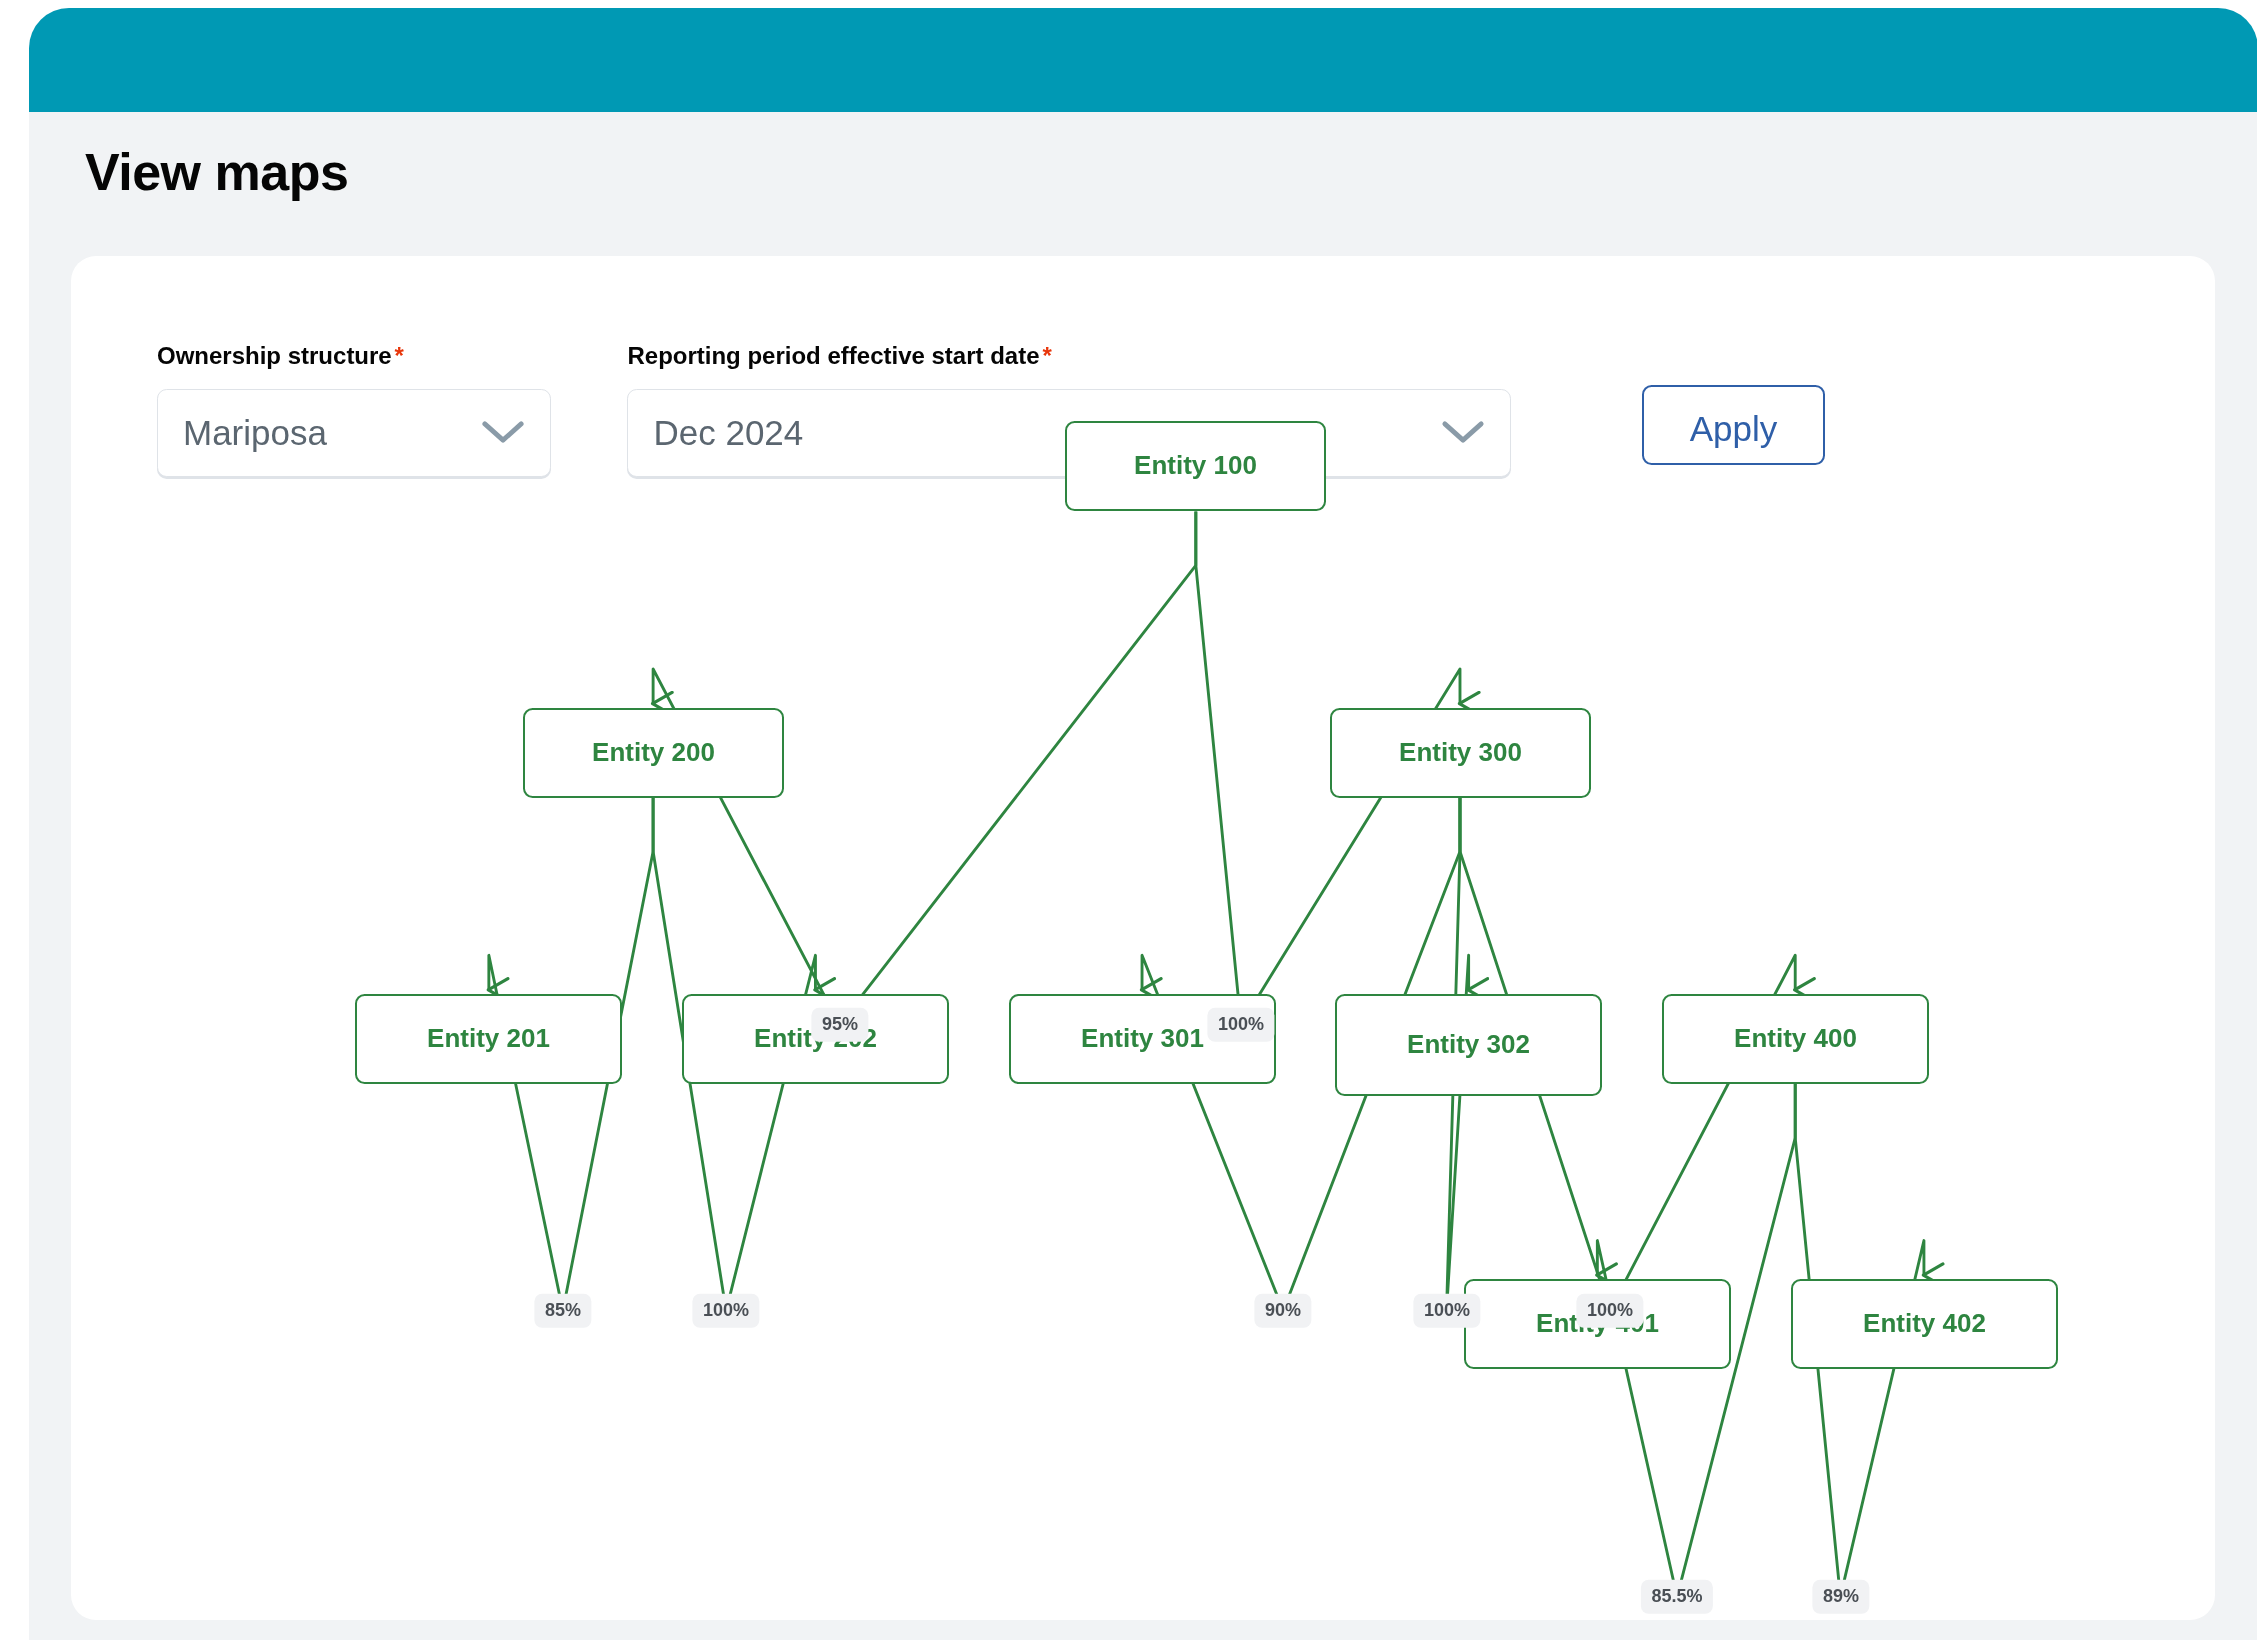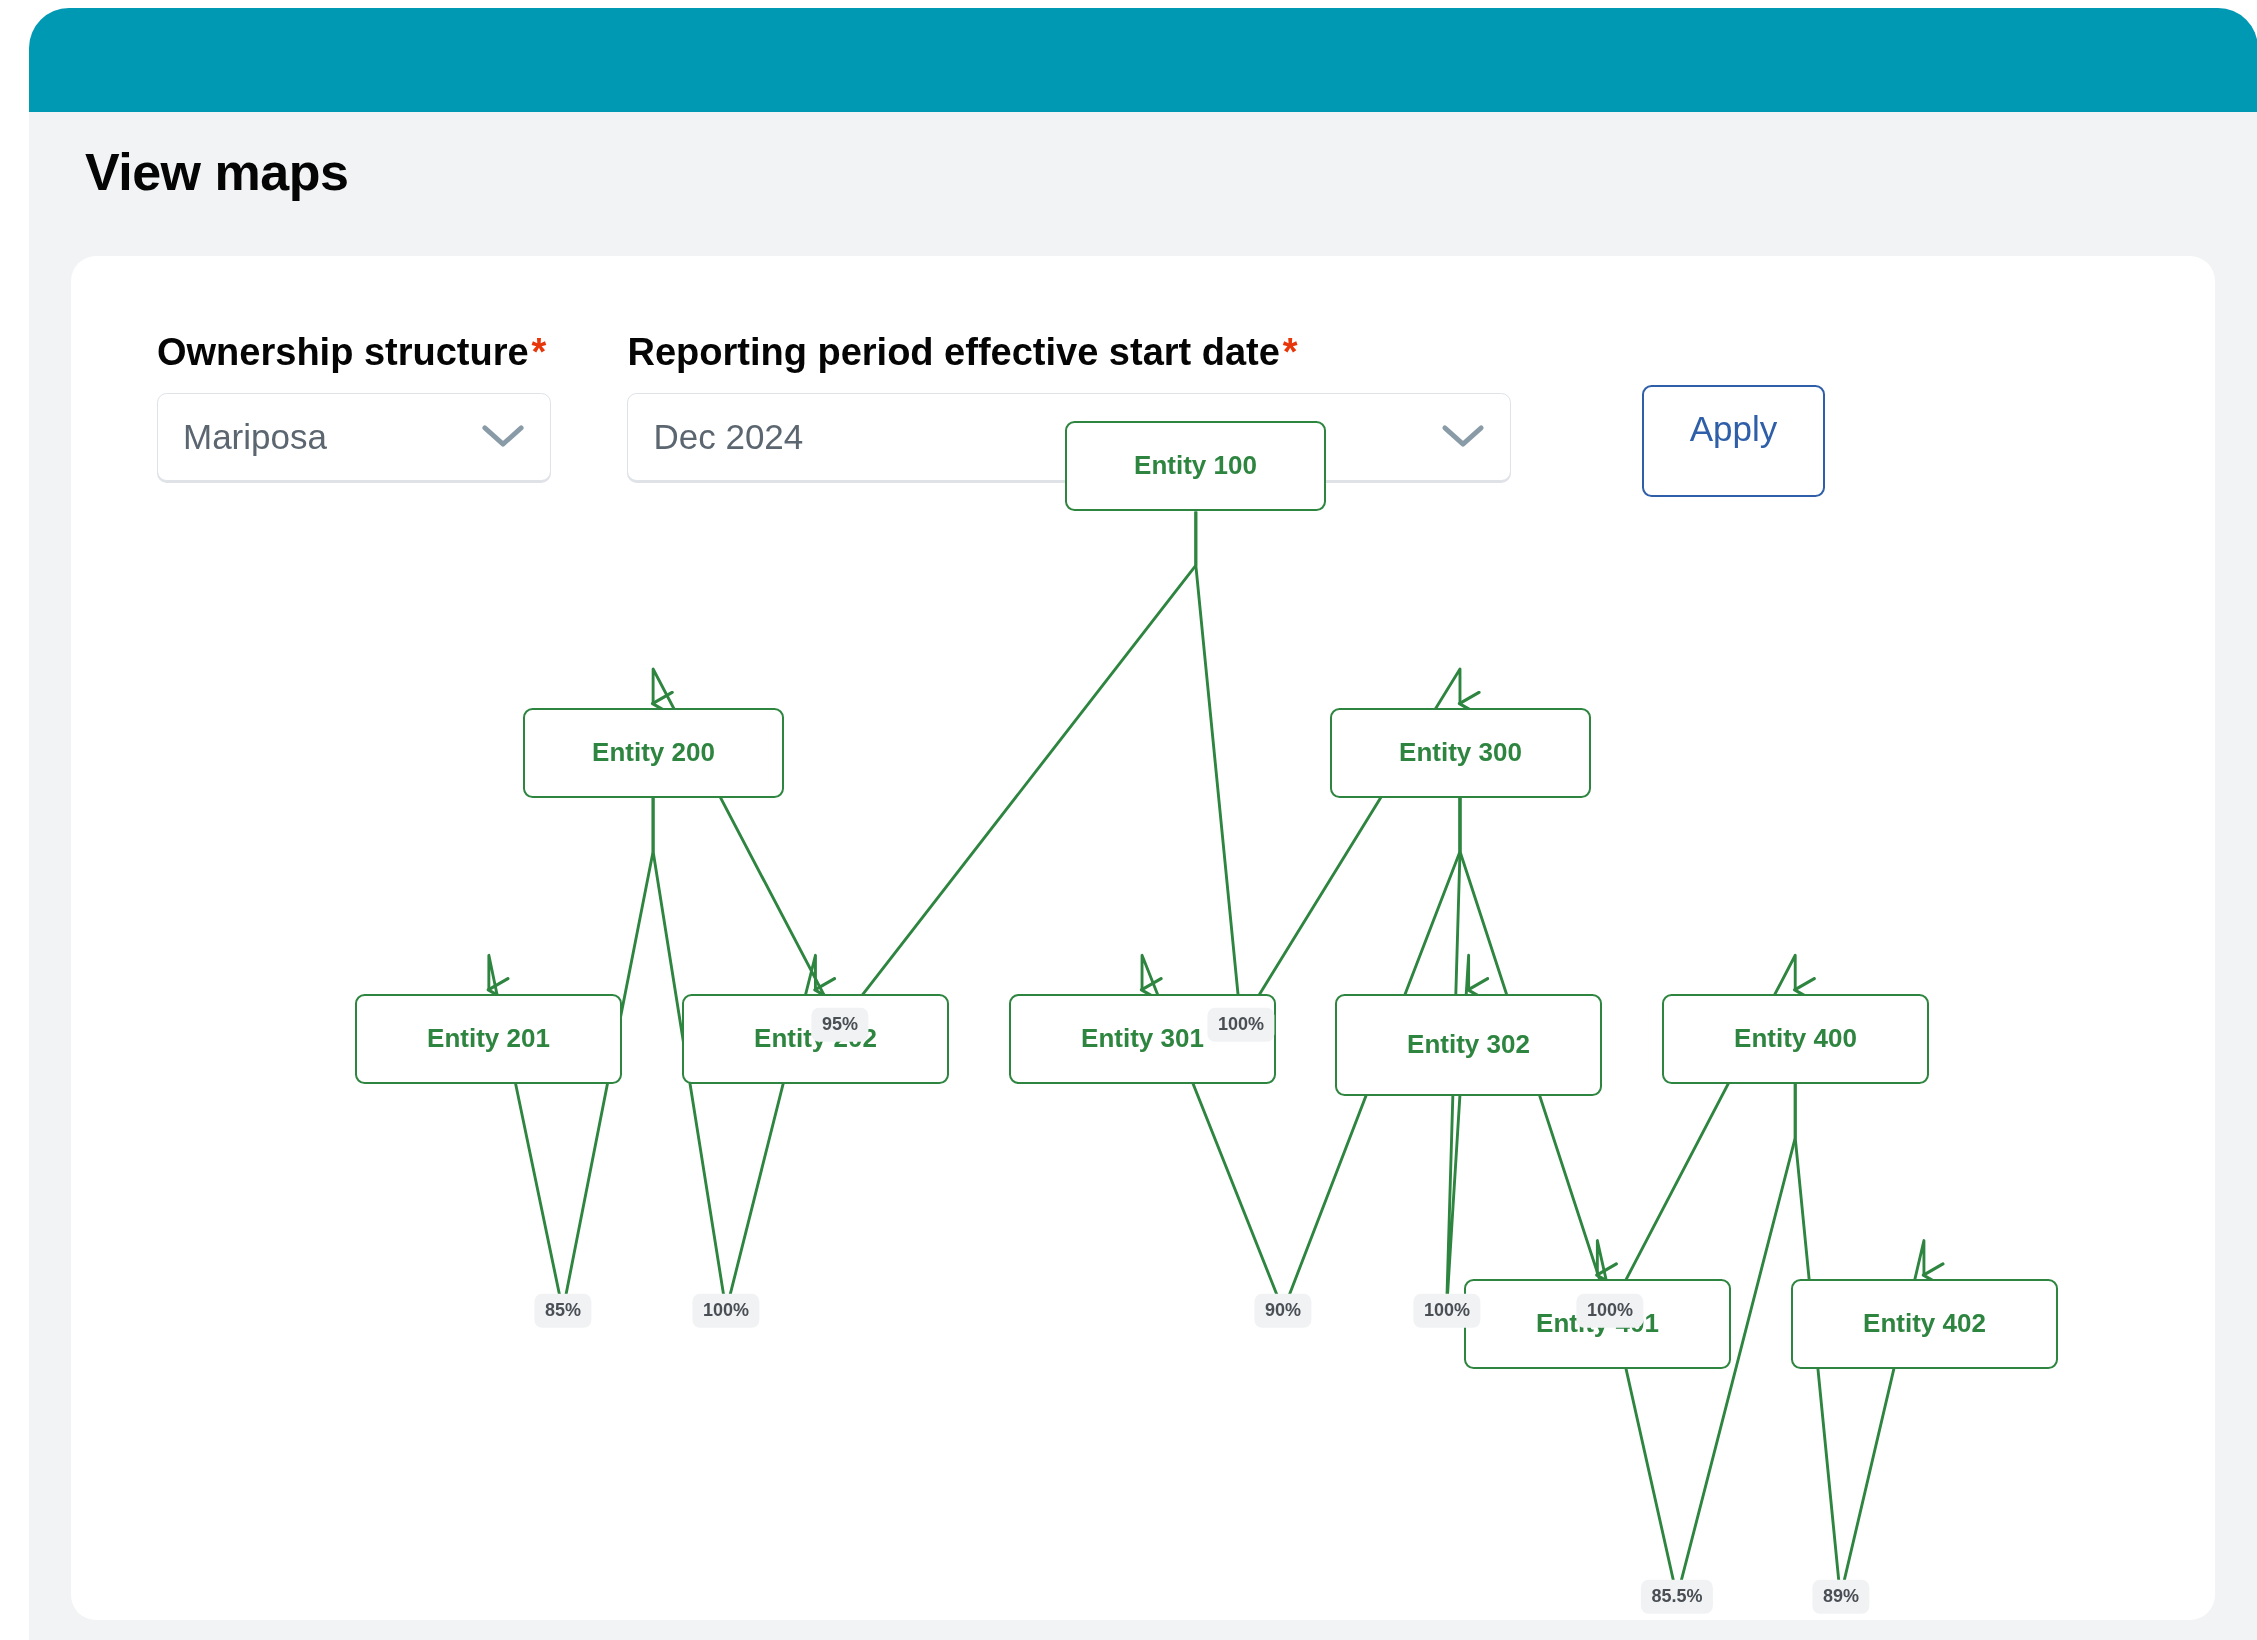--- a/index.html
+++ b/index.html
@@ -49,25 +49,26 @@
   
   .form-row {
     position: absolute;
     left: 86px; top: 75px;
   }
   .field {
     display: inline-block;
     vertical-align: top;
   }
   .field-label {
-    font-size: 38px;
+    font-size: 24px;
     font-weight: bold;
     color: #050505;
     margin-bottom: 19px;
     white-space: nowrap;
+    margin-top: 11px;
   }
   .req {
     color: #e8360b;
     font-weight: bold;
     margin-left: 2.9px;
   }
   .select-box {
     position: relative;
     height: 88px;
     border: 1.9px solid #dfe3e8;
@@ -85,21 +86,21 @@
     white-space: nowrap;
   }
   .chev {
     width: 44px; height: 25px;
     flex: 0 0 auto;
   }
   .chev svg { display: block; }
   .apply-btn {
     display: inline-block;
     vertical-align: top;
-    height: 112px;
+    height: 80px;
     min-width: 183px;
     padding: 0 25px;
     border: 2.9px solid #2f5fa8;
     border-radius: 9.6px;
     background: #ffffff;
     color: #2f5fa8;
     font-size: 35px;
     line-height: 83px;
     text-align: center;
     cursor: pointer;

